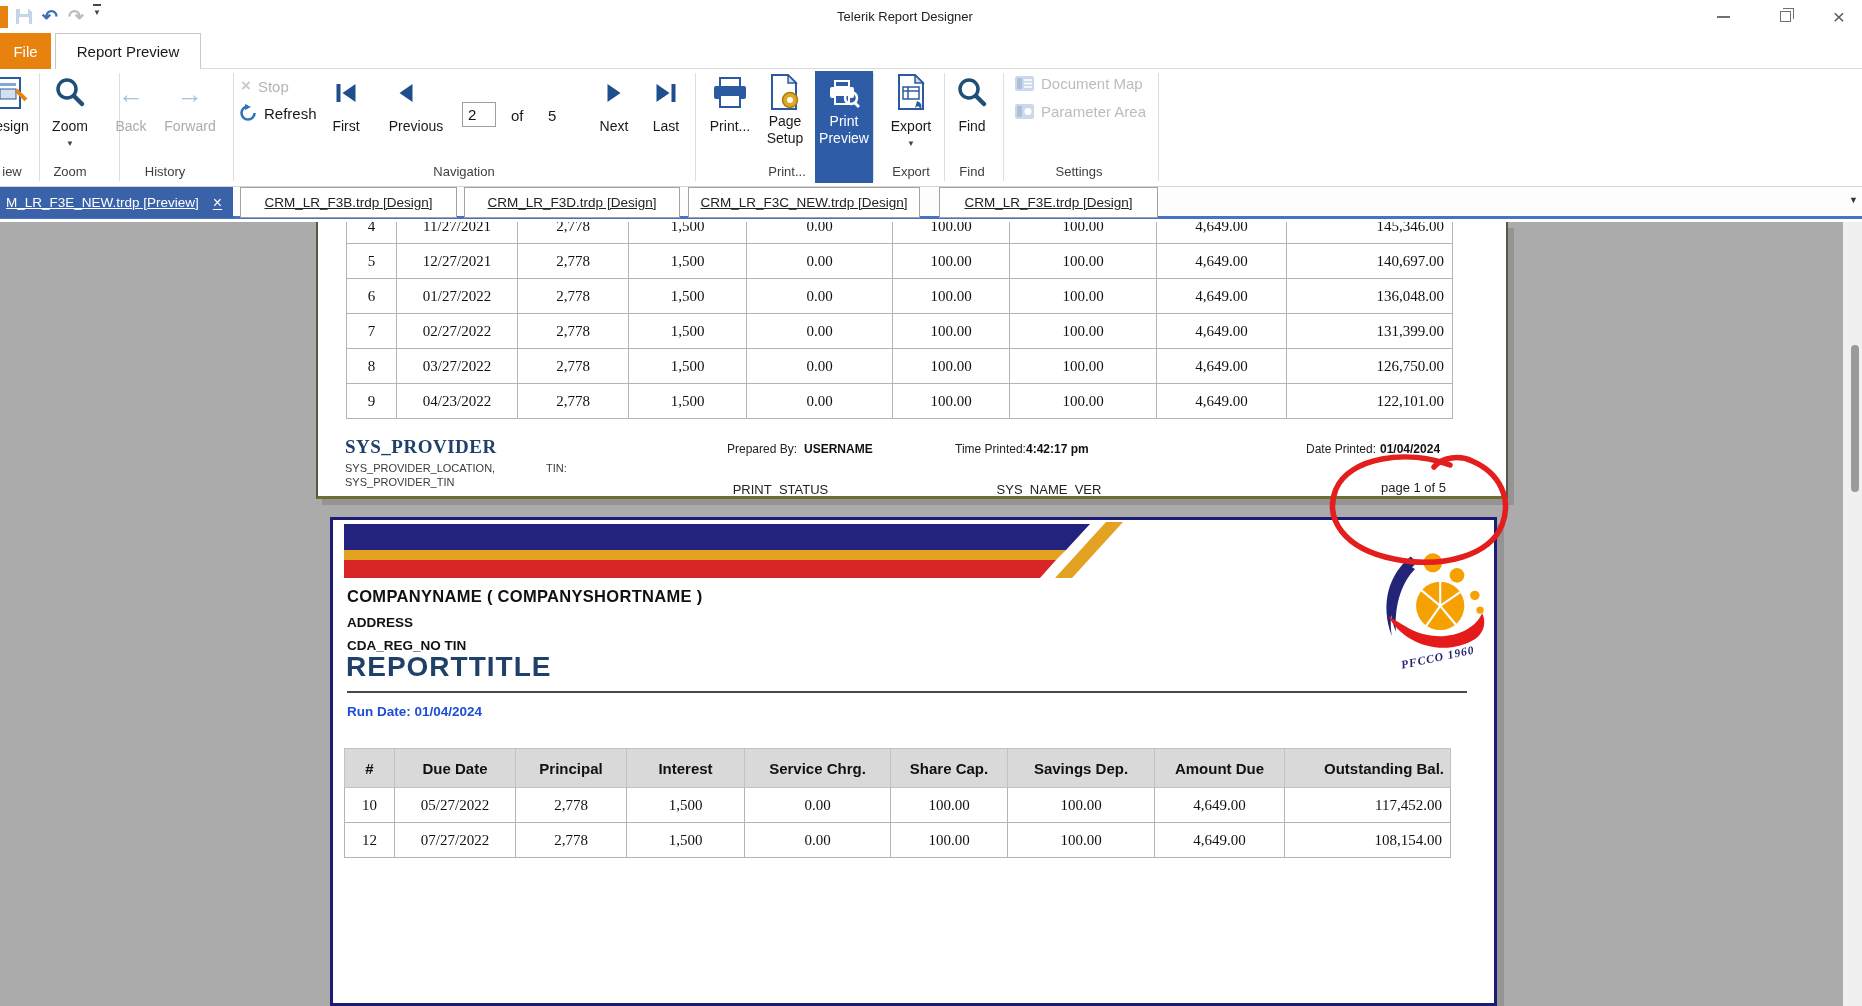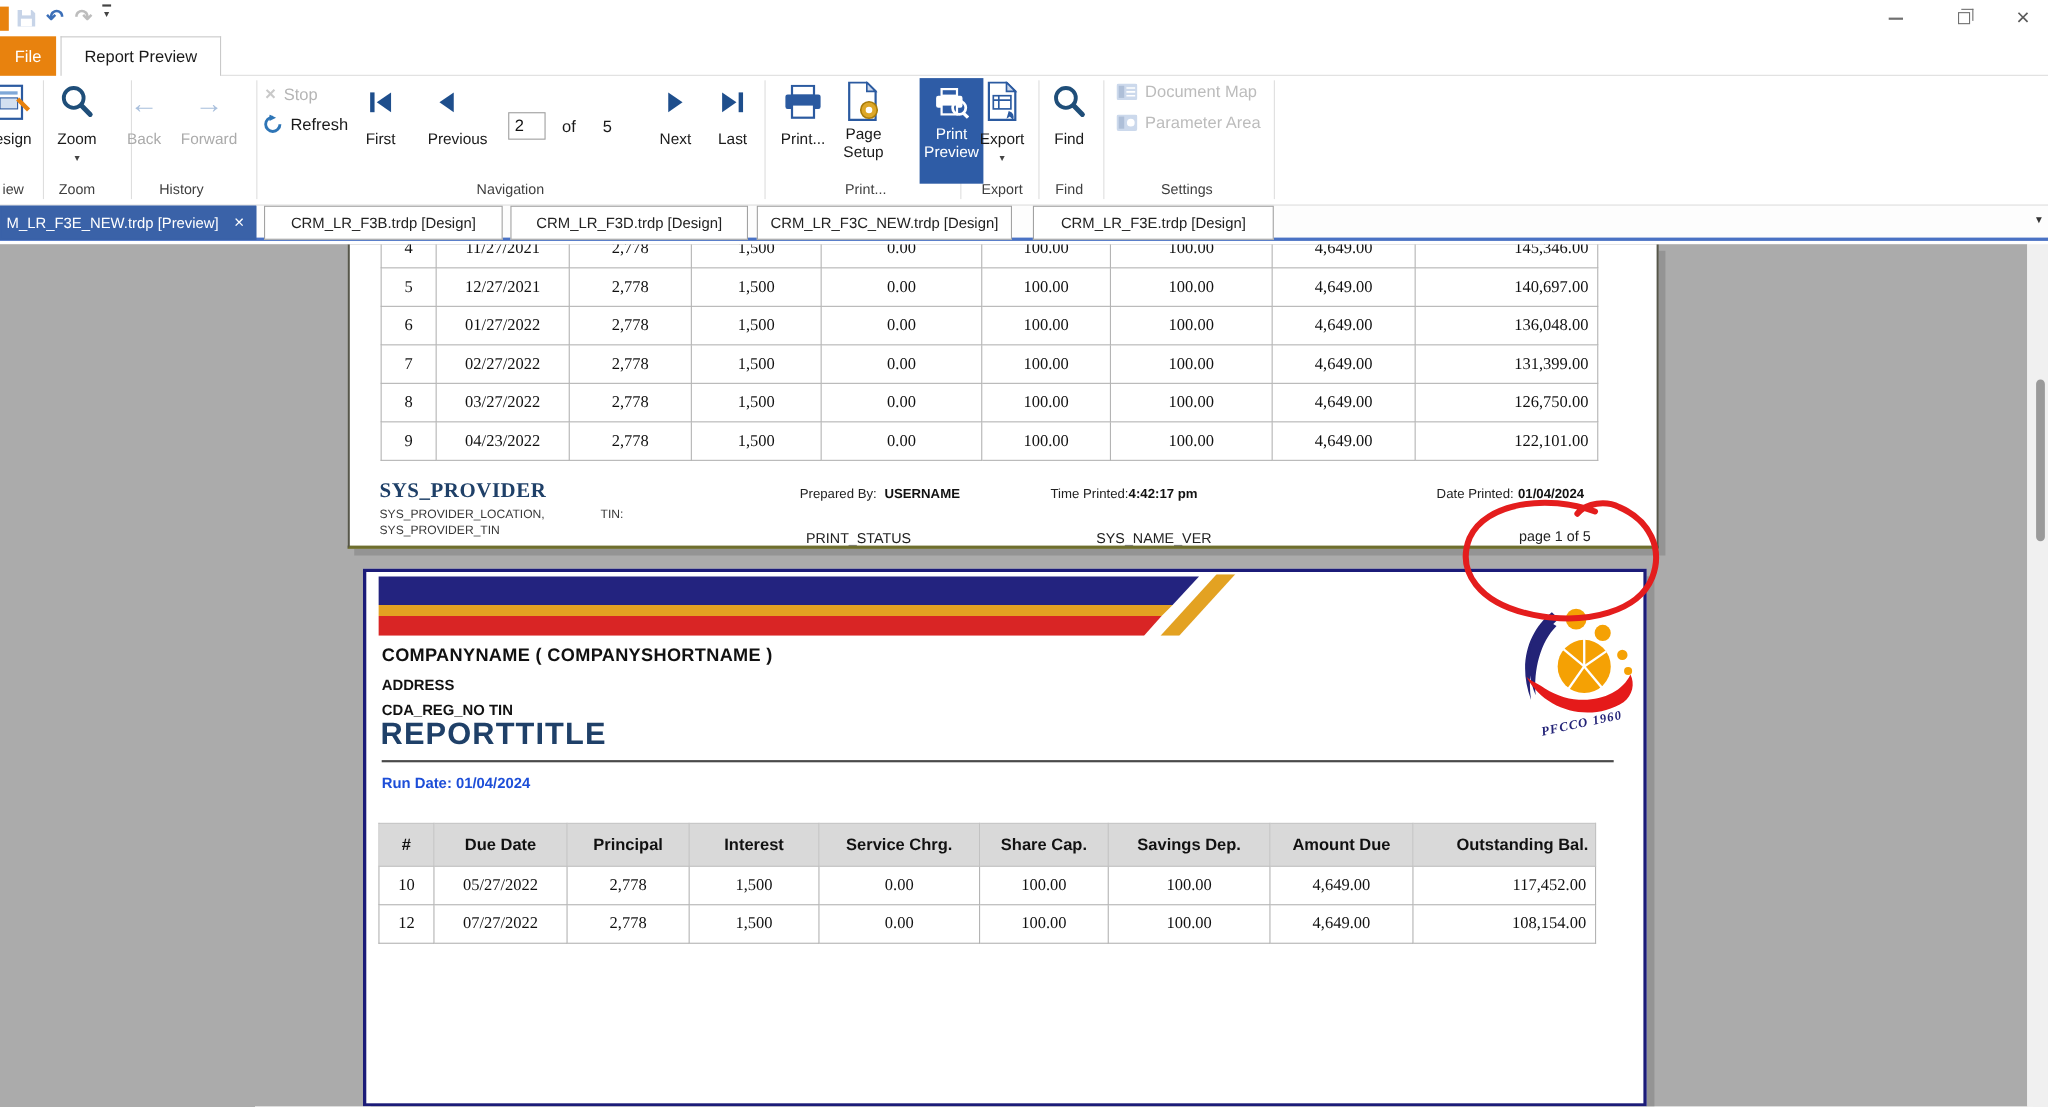--- a/index.html
+++ b/index.html
@@ -32,26 +32,26 @@
   .grouplabel { position:absolute; top:95px; font-size:13px; color:#3f3f3f; transform:translateX(-50%); white-space:nowrap; }
   .icwrap { position:absolute; transform:translateX(-50%); display:flex; align-items:center; justify-content:center; }
   .ddown { position:absolute; font-size:8px; color:#444; transform:translateX(-50%); }
   .smallrow { position:absolute; display:flex; align-items:center; gap:7px; font-size:15px; color:#1a1a1a; white-space:nowrap; }
   .tri { width:0; height:0; display:inline-block; }
   .tri.r { border-left:13px solid #1e4e8c; border-top:9px solid transparent; border-bottom:9px solid transparent; }
   .tri.l { border-right:13px solid #1e4e8c; border-top:9px solid transparent; border-bottom:9px solid transparent; }
   .navbar { width:4px; height:18px; background:#1e4e8c; display:inline-block; }
   .pagebox { position:absolute; left:462px; top:33px; width:34px; height:25px; border:1px solid #9f9f9f; background:#fff; font-size:15px; color:#111; padding-left:5px; line-height:23px; }
   .ofl { position:absolute; font-size:15px; color:#1a1a1a; }
-  .ppbtn { position:absolute; left:836px; top:2px; width:58px; height:96px; background:#2e5ca6; color:#fff; }
+  .ppbtn { position:absolute; left:815px; top:2px; width:58px; height:112px; background:#2e5ca6; color:#fff; }
   .arrowdis { font-size:26px; color:#aac0dd; line-height:26px; }
 
   
   .docstrip { position:absolute; left:0; top:187px; width:1862px; height:32px; background:#fdfdfd; border-bottom:3px solid #4a72c4; }
-  .dtab { position:absolute; top:0; height:31px; background:#fff; border:1px solid #a2a2a2; font-size:13.5px; color:#222; display:flex; align-items:center; justify-content:center; overflow:hidden; white-space:nowrap; }
+  .dtab { position:absolute; top:0; height:31px; background:#fff; border:1px solid #a2a2a2; font-size:13.5px; color:#222; display:flex; align-items:center; justify-content:center; overflow:hidden; white-space:nowrap;text-decoration:underline; }
   .dtab.active { background:#3a62a8; color:#fff; border-color:#3a62a8; justify-content:flex-start; padding-left:5px; }
   .dclose { margin-left:14px; font-size:16px; color:#fff; }
   .strip-dd { position:absolute; right:4px; top:8px; font-size:9px; color:#333; }
 
   
   .preview { position:absolute; left:0; top:222px; width:1843px; height:784px; background:#ababab; overflow:hidden; }
   .scrolltrack { position:absolute; left:1843px; top:222px; width:19px; height:784px; background:#f0f0f0; }
   .scrollthumb { position:absolute; left:8px; top:123px; width:8px; height:147px; background:#9a9a9a; border-radius:4px; }
 
   .page1 { position:absolute; left:316px; top:0px; width:1192px; height:277px; background:#fff; border-left:2px solid #56564a; border-right:2px solid #56564a; border-bottom:3px solid #6e6e2e; box-shadow:6px 6px 0 0 #949494; overflow:hidden; }
@@ -91,20 +91,21 @@
     <span class="qat-icon" style="left:14px; top:7px;">
       <svg width="20" height="19" viewBox="0 0 20 19">
           <path d="M2 2 h13 l3 3 v12 h-16 z" fill="#c7d4e8"></path>
           <rect x="6" y="2" width="8" height="5" fill="#fff"></rect>
           <rect x="5" y="10" width="10" height="7" fill="#fff"></rect>
         </svg>
     </span>
     <span class="qat-icon" style="left:42px; color:#3c6fb8; font-weight:bold;">↶</span>
     <span class="qat-icon" style="left:68px; color:#bdbdbd; font-weight:bold;">↷</span>
     <span class="qat-icon" style="left:93px; top:4px; font-size:8px; color:#444; border-top:2px solid #444; line-height:14px;">▼</span>
+    <div class="apptitle">Telerik Report Designer</div>
     <div class="winbtn" style="left:1700px;">
         <span class="minbar"></span>
       </div>
     <div class="winbtn" style="left:1762px;">
         <span class="restbox"></span>
       </div>
     <div class="winbtn" style="left:1816px;">
         <span class="closex">×</span>
       </div>
   </div>

